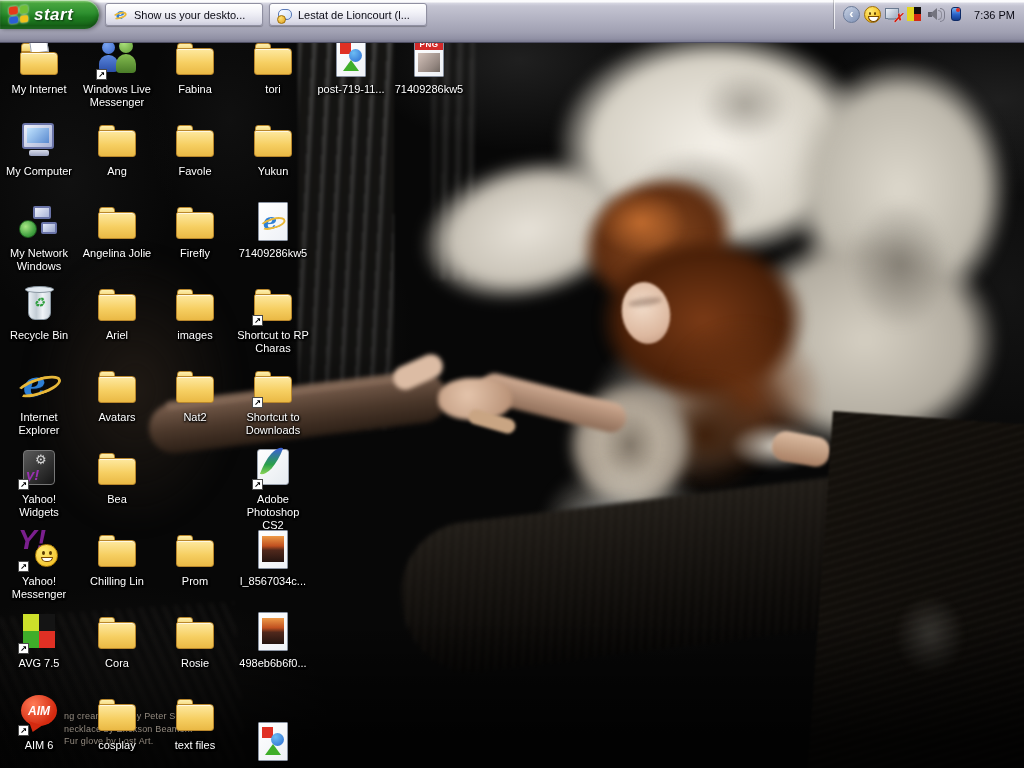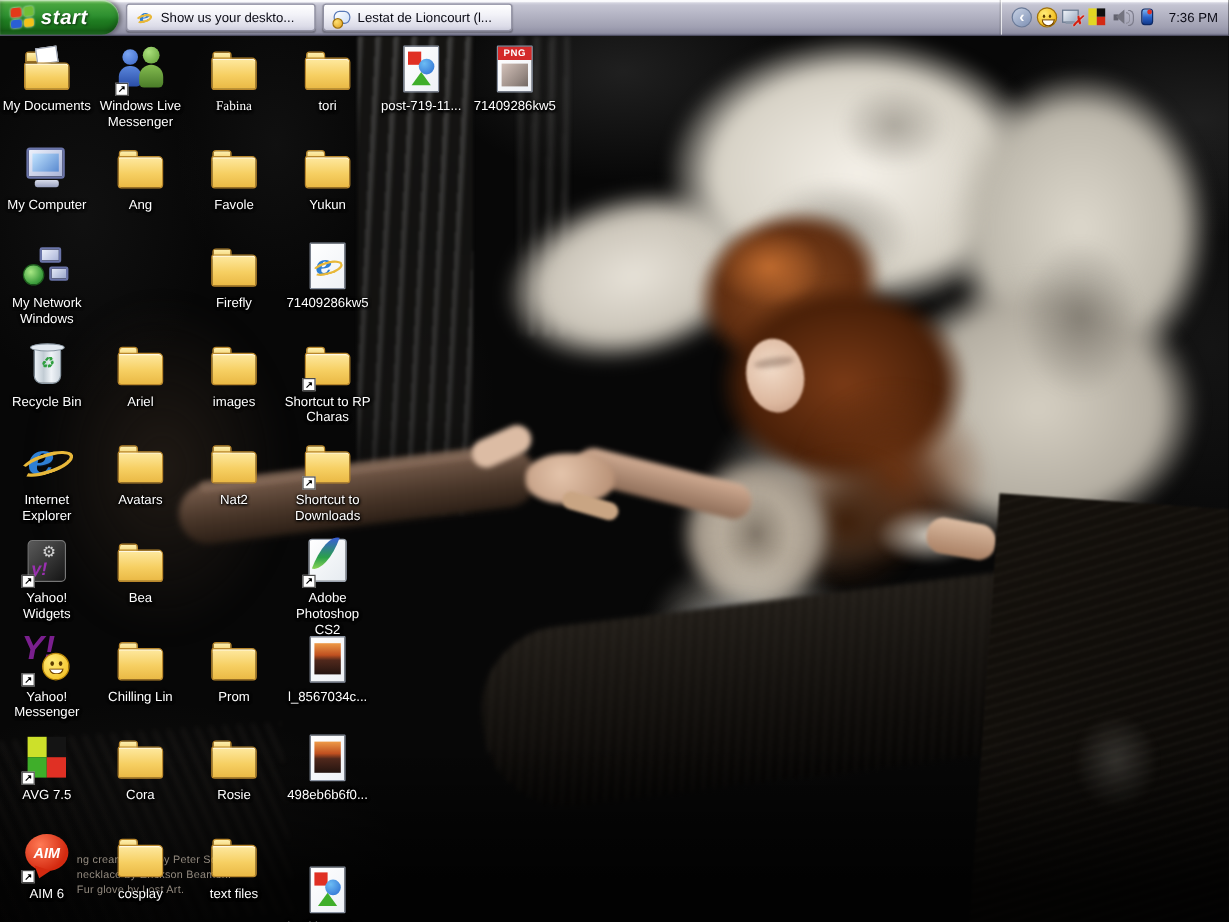--- a/index.html
+++ b/index.html
@@ -1,20 +1,20 @@
 <!DOCTYPE html>
 <html><head>
 <meta charset="utf-8">
 <style>
   html,body{margin:0;padding:0;background:#000;}
   .screen{position:relative;width:1024px;height:768px;overflow:hidden;
           font-family:"Liberation Sans",sans-serif;-webkit-font-smoothing:antialiased;}
 
   
-  .taskbar{position:absolute;top:0;left:0;width:1024px;height:30px;z-index:10;
+  .taskbar{position:absolute;top:0;left:0;width:1024px;height:43px;z-index:10;
     background:linear-gradient(180deg,#fbfbfd 0%,#fbfbfd 4%,#d4d4e0 8%,#c4c4d2 14%,#b2b2c2 45%,#a0a0b2 75%,#9090a4 90%,#7c7c92 97%,#66667c 100%);}
   .taskbar::after{content:"";position:absolute;bottom:0;left:0;right:0;height:1px;background:#4e4e62;}
   .start-btn{position:absolute;left:0;top:0;height:29px;width:99px;display:flex;align-items:center;gap:6px;
     padding-left:9px;box-sizing:border-box;cursor:pointer;
     background:linear-gradient(180deg,#8fd279 0%,#47a53e 12%,#2e9030 45%,#1f7c21 60%,#186a19 88%,#2c8a2e 100%);
     border-radius:0 15px 15px 0;
     box-shadow:inset 0 1px 1px rgba(255,255,255,.55),inset 0 -3px 5px rgba(0,0,0,.3),2px 0 4px rgba(0,0,0,.45);}
   .flag{position:relative;width:19px;height:17px;display:grid;grid-template-columns:1fr 1fr;grid-template-rows:1fr 1fr;
     gap:2px;transform:skewY(-4deg) rotate(-2deg);filter:drop-shadow(0 0 1px rgba(255,255,255,.9));}
   .flag i{border-radius:2px;}
@@ -248,21 +248,21 @@
     </div>
   </div>
 
   <div id="icons">
       <div class="dicon" style="left: 0px; top: 34px;">
         <div class="art">
           <i class="f-tab"></i>
           <i class="doc-page"></i>
           <i class="f-body" style="top:18px;height:23px;"></i>
         </div>
-        <div class="lbl">My Documents</div>
+        <div class="lbl">My Internet</div>
       </div>
       <div class="dicon" style="left: 0px; top: 116px; justify-content: center;">
         <div class="art">
           <i class="mon"></i>
           <i class="mon-scr"></i>
           <i class="mon-base"></i>
         </div>
         <div class="lbl">My Computer</div>
       </div>
       <div class="dicon" style="left: 0px; top: 198px;">
@@ -336,20 +336,27 @@
         </div>
         <div class="lbl">Windows Live Messenger</div>
       </div>
       <div class="dicon" style="left: 78px; top: 116px;">
         <div class="art">
           <i class="f-tab"></i>
           <i class="f-body"></i>
         </div>
         <div class="lbl">Ang</div>
       </div>
+      <div class="dicon" style="left: 78px; top: 198px;">
+        <div class="art">
+          <i class="f-tab"></i>
+          <i class="f-body"></i>
+        </div>
+        <div class="lbl">Angelina Jolie</div>
+      </div>
       <div class="dicon" style="left: 78px; top: 280px;">
         <div class="art">
           <i class="f-tab"></i>
           <i class="f-body"></i>
         </div>
         <div class="lbl">Ariel</div>
       </div>
       <div class="dicon" style="left: 78px; top: 362px;">
         <div class="art">
           <i class="f-tab"></i>
@@ -378,21 +385,21 @@
         </div>
         <div class="lbl">Cora</div>
       </div>
       <div class="dicon" style="left: 78px; top: 690px;">
         <div class="art">
           <i class="f-tab"></i>
           <i class="f-body"></i>
         </div>
         <div class="lbl">cosplay</div>
       </div>
-      <div class="dicon" style="left: 156px; top: 34px; font-family: Liberation Serif, serif;">
+      <div class="dicon" style="left: 156px; top: 34px;">
         <div class="art">
           <i class="f-tab"></i>
           <i class="f-body"></i>
         </div>
         <div class="lbl">Fabina</div>
       </div>
       <div class="dicon" style="left: 156px; top: 116px;">
         <div class="art">
           <i class="f-tab"></i>
           <i class="f-body"></i>

